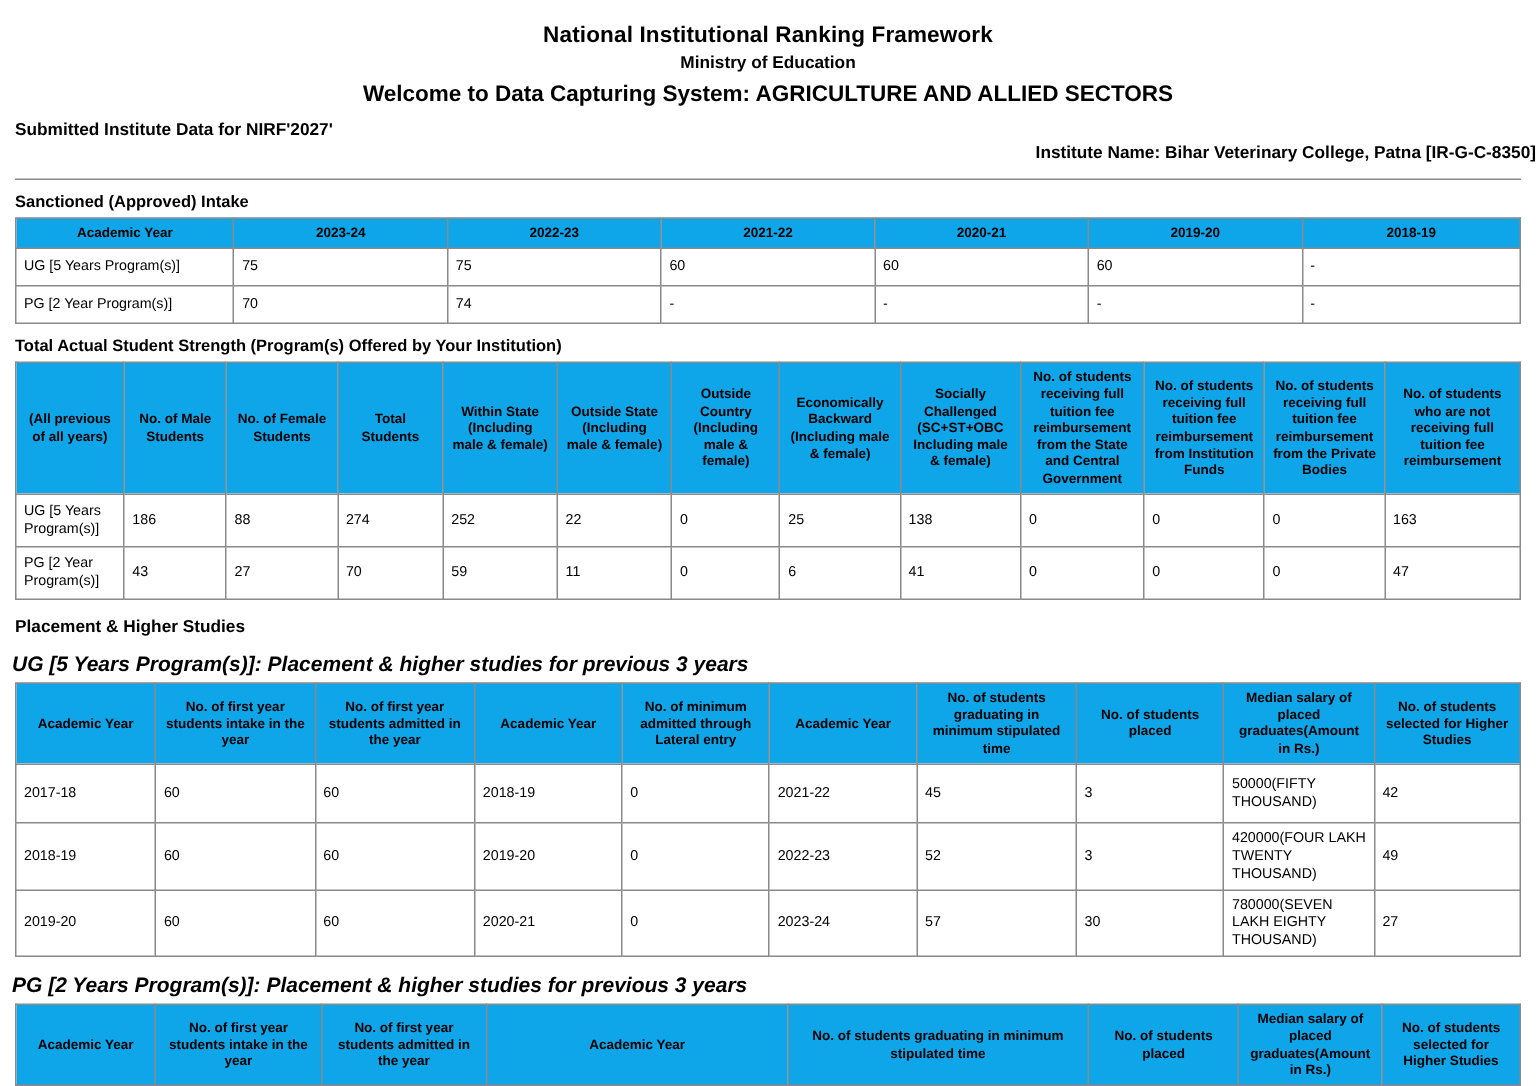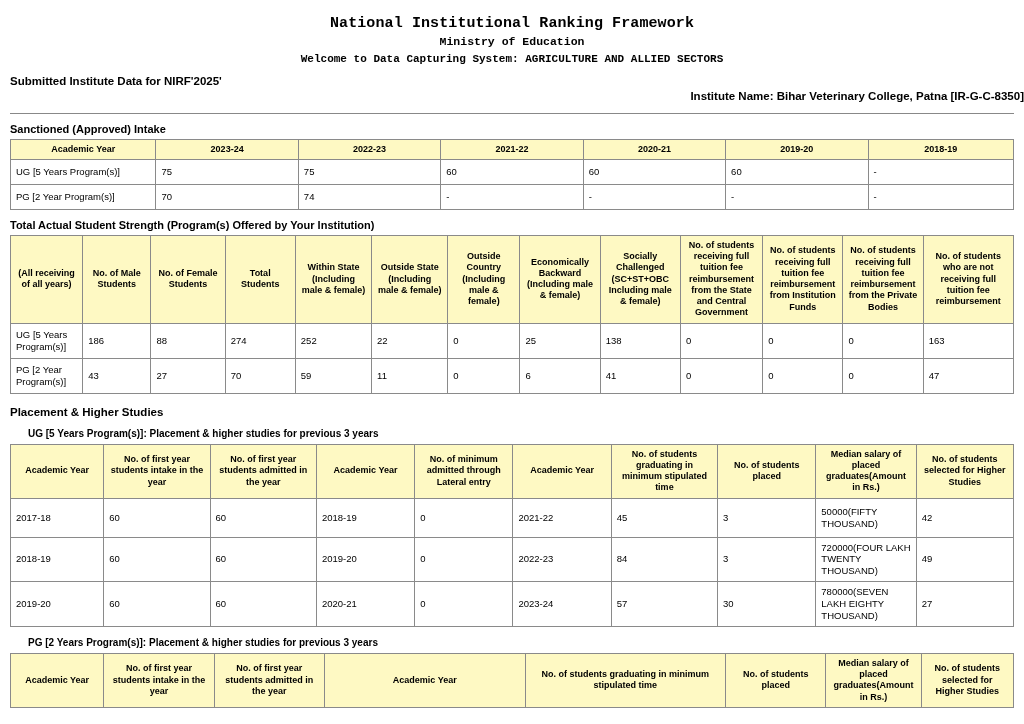--- a/index.html
+++ b/index.html
@@ -18,40 +18,39 @@
   .page {
     position: relative;
     width: 1024px;
     height: 724px;
     padding: 0;
     box-sizing: border-box;
   }
   .header-block {
     text-align: center;
     padding-top: 14px;
-    font-family: Liberation Mono, monospace;
   }
   .hdr-title {
     font-size: 15px;
     font-weight: bold;
     letter-spacing: 0.1px;
     line-height: 1.35;
   }
   .hdr-sub {
     font-size: 11.5px;
     font-weight: bold;
     line-height: 1.45;
   }
   .hdr-sub2 {
     font-size: 11.5px;
     font-weight: bold;
     line-height: 1.45;
   }
   .hdr-welcome {
-    font-size: 11px;
+    font-size: 15px;
     font-weight: bold;
     line-height: 1.6;
   }
   .submitted {
     margin: 6px 0 0 10px;
     font-size: 11.5px;
     font-weight: bold;
   }
   .inst-name {
     margin: 3px 0 0 10px;
@@ -78,58 +77,59 @@
   }
   table.grid th, table.grid td {
     border: 1px solid #8a8a8a;
     padding: 4px 5px;
     font-size: 9.5px;
     vertical-align: middle;
     line-height: 1.25;
     word-wrap: break-word;
   }
   table.grid th {
-    background: #fef9c3;
+    background: #0ea5e9;
     text-align: center;
     font-weight: bold;
     font-size: 9px;
   }
   table.grid td {
     text-align: left;
     background: #ffffff;
   }
   .t-intake td { height: 16px; }
   .t-intake th { padding: 5px 4px; }
   .t-strength th { padding: 5px 3px; font-size: 8.5px; }
   .t-strength td { font-size: 9.5px; height: 26px; }
   .t-place th { padding: 7px 4px; font-size: 9px; }
   .t-place td { font-size: 9.5px; height: 30px; vertical-align: top; padding-top: 6px; }
   .subhead {
-    margin: 10px 0 5px 28px;
-    font-size: 10px;
-    font-weight: bold;
+    margin: 10px 0 5px 8px;
+    font-size: 14px;
+    font-weight: bold;
+    font-style: italic;
   }
   .big-section {
     margin: 12px 0 2px 10px;
     font-size: 11.5px;
     font-weight: bold;
   }
 </style>
 </head>
 <body>
 
 <div class="page">
 
   <div class="header-block">
     <div class="hdr-title">National Institutional Ranking Framework</div>
     <div class="hdr-sub">Ministry of Education</div>
     <div class="hdr-welcome">Welcome to Data Capturing System: AGRICULTURE AND ALLIED SECTORS</div>
   </div>
 
-  <div class="submitted">Submitted Institute Data for NIRF'2025'</div>
+  <div class="submitted">Submitted Institute Data for NIRF'2027'</div>
   <div class="inst-name">Institute Name: Bihar Veterinary College, Patna [IR-G-C-8350]</div>
   <hr class="rule">
 
   <div class="section-title">Sanctioned (Approved) Intake</div>
   <table class="grid t-intake">
     <colgroup>
       <col style="width:14.5%">
         <col style="width:14.2%">
         <col style="width:14.2%">
         <col style="width:14.2%">
@@ -182,21 +182,21 @@
         <col style="width:7.2%">
         <col style="width:8.0%">
       <col style="width:8.0%">
         <col style="width:8.2%">
         <col style="width:8.0%">
         <col style="width:8.0%">
         <col style="width:9.0%">
     </colgroup>
     <thead>
       <tr>
-        <th>(All receiving of all years)</th>
+        <th>(All previous of all years)</th>
         <th>No. of Male Students</th>
         <th>No. of Female Students</th>
         <th>Total Students</th>
         <th>Within State (Including male &amp; female)</th>
         <th>Outside State (Including male &amp; female)</th>
         <th>Outside Country (Including male &amp; female)</th>
         <th>Economically Backward (Including male &amp; female)</th>
         <th>Socially Challenged (SC+ST+OBC Including male &amp; female)</th>
         <th>No. of students receiving full tuition fee reimbursement from the State and Central Government</th>
         <th>No. of students receiving full tuition fee reimbursement from Institution Funds</th>
@@ -281,23 +281,23 @@
         <td>50000(FIFTY THOUSAND)</td>
         <td>42</td>
       </tr>
       <tr>
         <td>2018-19</td>
         <td>60</td>
         <td>60</td>
         <td>2019-20</td>
         <td>0</td>
         <td>2022-23</td>
-        <td>84</td>
+        <td>52</td>
         <td>3</td>
-        <td>720000(FOUR LAKH TWENTY THOUSAND)</td>
+        <td>420000(FOUR LAKH TWENTY THOUSAND)</td>
         <td>49</td>
       </tr>
       <tr>
         <td>2019-20</td>
         <td>60</td>
         <td>60</td>
         <td>2020-21</td>
         <td>0</td>
         <td>2023-24</td>
         <td>57</td>

